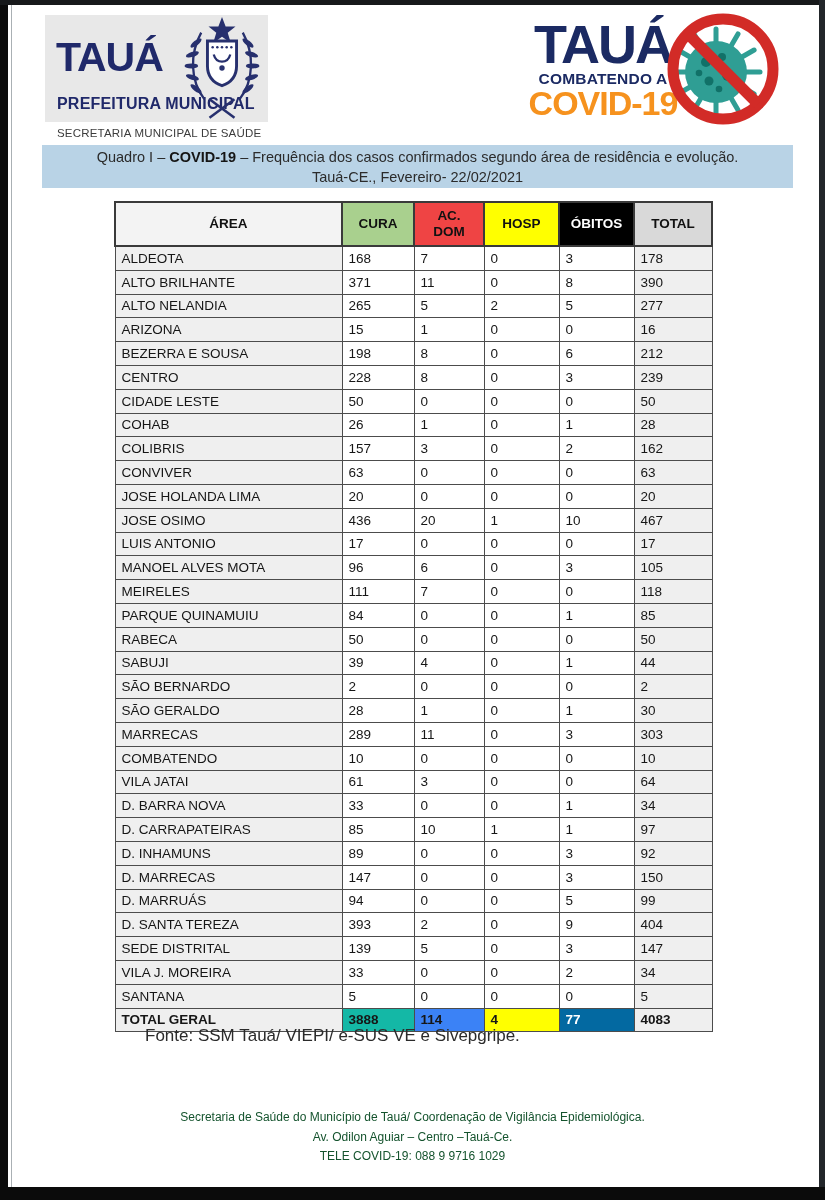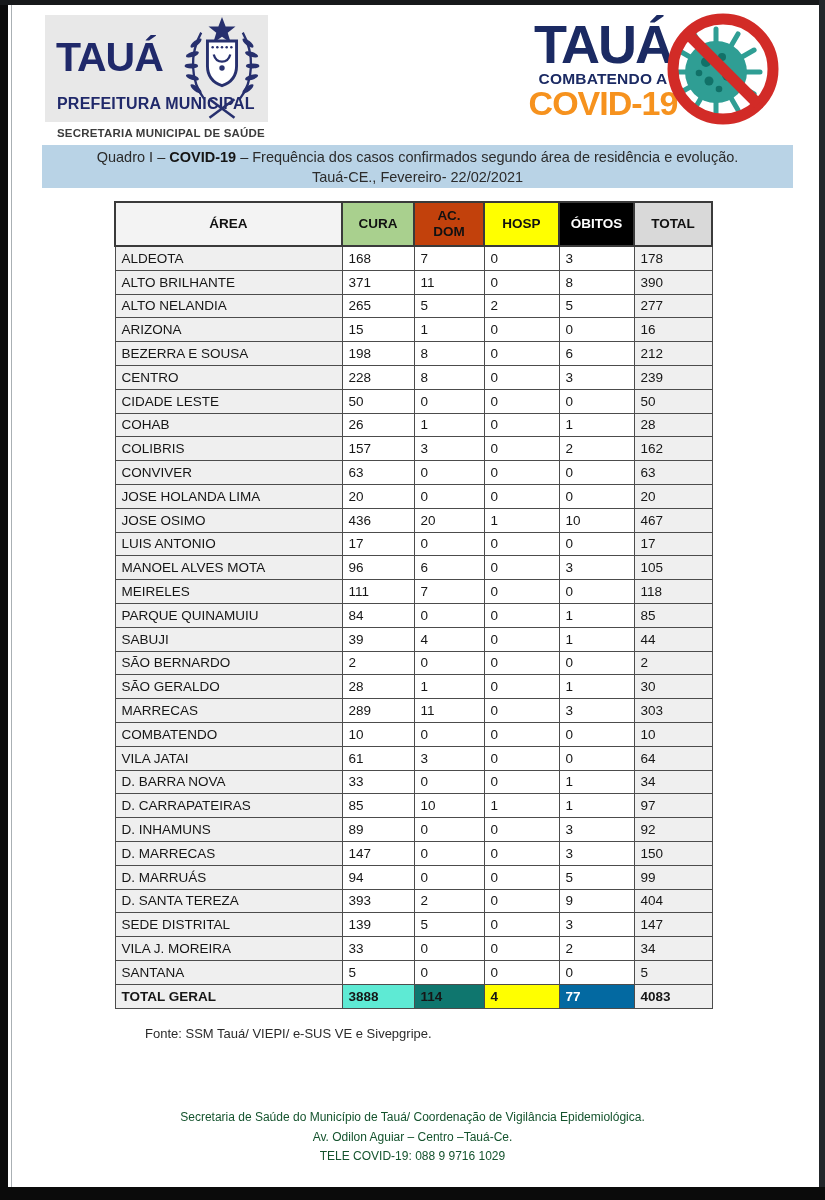--- a/index.html
+++ b/index.html
@@ -19,47 +19,47 @@
   .logo-left .sub{position:absolute;left:12px;top:80px;font-size:16px;font-weight:700;letter-spacing:.2px;color:#20296a;}
   .coat{position:absolute;left:133px;top:1px;}
 
   
   .logo-right{position:absolute;left:520px;top:18px;width:166px;text-align:center;}
   .logo-right .big{font-size:54px;font-weight:800;letter-spacing:-2px;color:#1b2a63;line-height:52px;}
   .logo-right .tag{font-size:15.5px;font-weight:800;letter-spacing:.2px;color:#1b2a63;line-height:17px;}
   .logo-right .covid{font-size:34px;font-weight:800;letter-spacing:-1px;color:#f6921e;line-height:32px;}
   .no-covid{position:absolute;left:664px;top:10px;}
 
-  .secretaria{position:absolute;left:57px;top:127px;font-size:11.5px;font-weight:700;color:#3c3c3c;letter-spacing:.2px;}
+  .secretaria{position:absolute;left:57px;top:127px;font-size:11.5px;font-weight:400;color:#3c3c3c;letter-spacing:.2px;}
 
   
   .band{position:absolute;left:42px;top:145px;width:751px;height:43px;background:#b9d3e6;text-align:center;color:#2b2b2b;font-size:14.5px;line-height:20px;padding-top:2px;box-sizing:border-box;}
   .band b{font-weight:700;color:#151515;}
 
   
   table.data{position:absolute;left:114px;top:201px;width:597px;border-collapse:collapse;table-layout:fixed;}
   table.data th{height:42px;font-size:13.5px;font-weight:700;text-align:center;border:2px solid #3a3a3a;line-height:1.15;padding:0 9px;color:#111;}
   table.data td{height:22.8px;font-size:13.5px;font-weight:400;color:#161616;border:1px solid #4c4c4c;text-align:left;padding:0 2px 0 6px;overflow:hidden;white-space:nowrap;}
   .h-area{background:#f3f3f3;}
   .h-cura{background:#a9d08e;}
-  .h-acdom{background:#c2410c;padding:0 14px !important;}
+  .h-acdom{background:#ef4444;padding:0 14px !important;}
   .h-hosp{background:#ffff00;}
   .h-obitos{background:#000000;color:#ffffff !important;}
   .h-total{background:#d9d9d9;}
   td.col-area{background:#efefef;}
   td.col-total{background:#efefef;}
   tfoot td{font-weight:700 !important;border:2px solid #333;}
   td.t-area{background:#efefef;}
-  td.t-cura{background:#5eead4;}
-  td.t-acdom{background:#0f766e;}
+  td.t-cura{background:#14b8a6;}
+  td.t-acdom{background:#3b82f6;}
   td.t-hosp{background:#ffff00;}
   td.t-obitos{background:#0369a1;color:#ffffff !important;}
   td.t-total{background:#efefef;}
 
-  .fonte{position:absolute;left:117px;top:1026px;font-size:13px;color:#2b2b2b;padding-left:28px;}
+  .fonte{position:absolute;left:117px;top:1026px;font-size:17px;color:#2b2b2b;padding-left:28px;}
 
   .footer{position:absolute;left:0;right:0;top:1108px;text-align:center;color:#14532d;font-size:12px;line-height:19.5px;}
 </style>
 </head>
 <body>
 
 <div class="page">
 
   <div>
     <div class="frame-left"></div>
@@ -285,20 +285,28 @@
         </tr>
         <tr>
           <td class="col-area">PARQUE QUINAMUIU</td>
           <td class="col-cura">84</td>
           <td class="col-acdom">0</td>
           <td class="col-hosp">0</td>
           <td class="col-obitos">1</td>
           <td class="col-total">85</td>
         </tr>
         <tr>
+          <td class="col-area">RABECA</td>
+          <td class="col-cura">50</td>
+          <td class="col-acdom">0</td>
+          <td class="col-hosp">0</td>
+          <td class="col-obitos">0</td>
+          <td class="col-total">50</td>
+        </tr>
+        <tr>
           <td class="col-area">SABUJI</td>
           <td class="col-cura">39</td>
           <td class="col-acdom">4</td>
           <td class="col-hosp">0</td>
           <td class="col-obitos">1</td>
           <td class="col-total">44</td>
         </tr>
         <tr>
           <td class="col-area">SÃO BERNARDO</td>
           <td class="col-cura">2</td>

